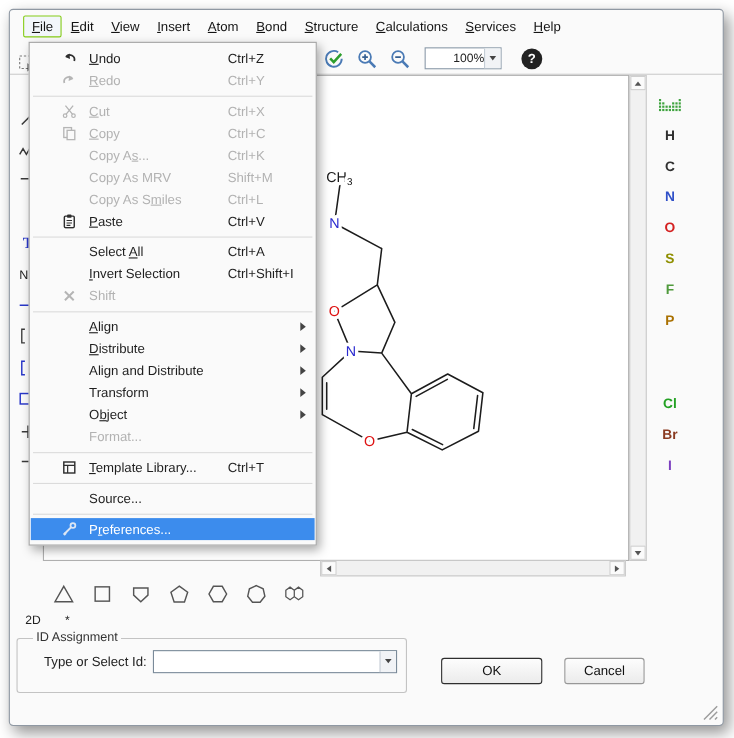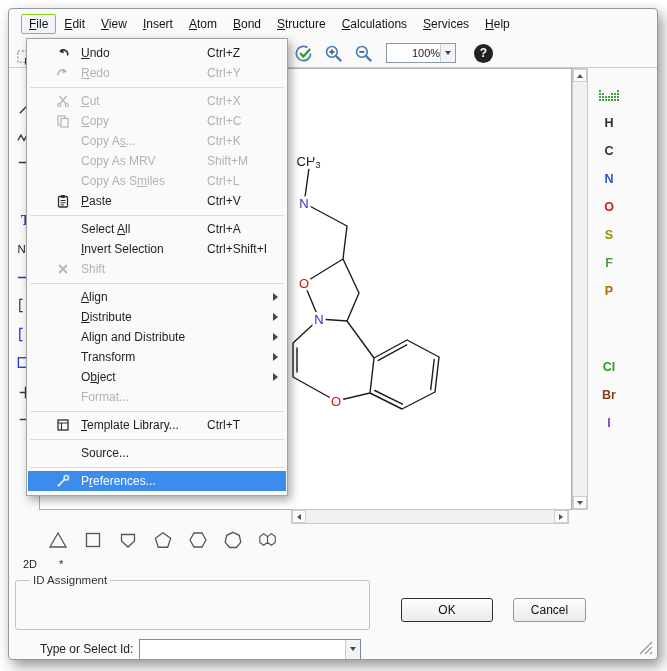--- a/index.html
+++ b/index.html
@@ -70,21 +70,21 @@
   .template-bar{position:absolute;left:34px;top:516px;height:30px;display:flex;align-items:center;gap:5px;}
   .shape-btn{width:30px;height:26px;display:flex;align-items:center;justify-content:center;}
   .shape-btn svg{height:20px;display:block;}
   .mode-bar{position:absolute;left:10px;top:547px;display:flex;gap:14px;font-size:11px;color:#222;}
   .mode-bar span{padding:2px 4px;}
 
   
   .id-group{position:absolute;left:6px;top:565px;width:331px;height:56px;margin:0;padding:0 8px;
     border:1px solid #c3c3c3;border-radius:3px;background:transparent;}
   .id-group legend{font-size:11.5px;color:#333;padding:0 3px;margin-left:6px;}
-  .id-row{display:flex;align-items:center;height:30px;padding-left:16px;margin-top:48px;}
+  .id-row{display:flex;align-items:center;height:30px;padding-left:16px;}
   .id-label{font-size:12px;color:#222;margin-right:6px;white-space:nowrap;}
   .id-combo{width:222px;height:21px;background:#fff;border:1px solid #7a8a99;display:flex;align-items:center;}
   .id-combo-text{flex:1;font-size:12px;padding-left:4px;}
   .btn{position:absolute;font-family:"Liberation Sans",sans-serif;font-size:12px;color:#111;
     background:linear-gradient(#fdfdfd,#ebebeb);border-radius:3px;}
   .btn.ok{left:392px;top:589px;width:92px;height:24px;border:1px solid #2e2e2e;}
   .btn.cancel{left:504px;top:589px;width:73px;height:24px;border:1px solid #979797;}
   .resize-grip{position:absolute;right:4px;bottom:4px;width:17px;height:17px;}
 
   

